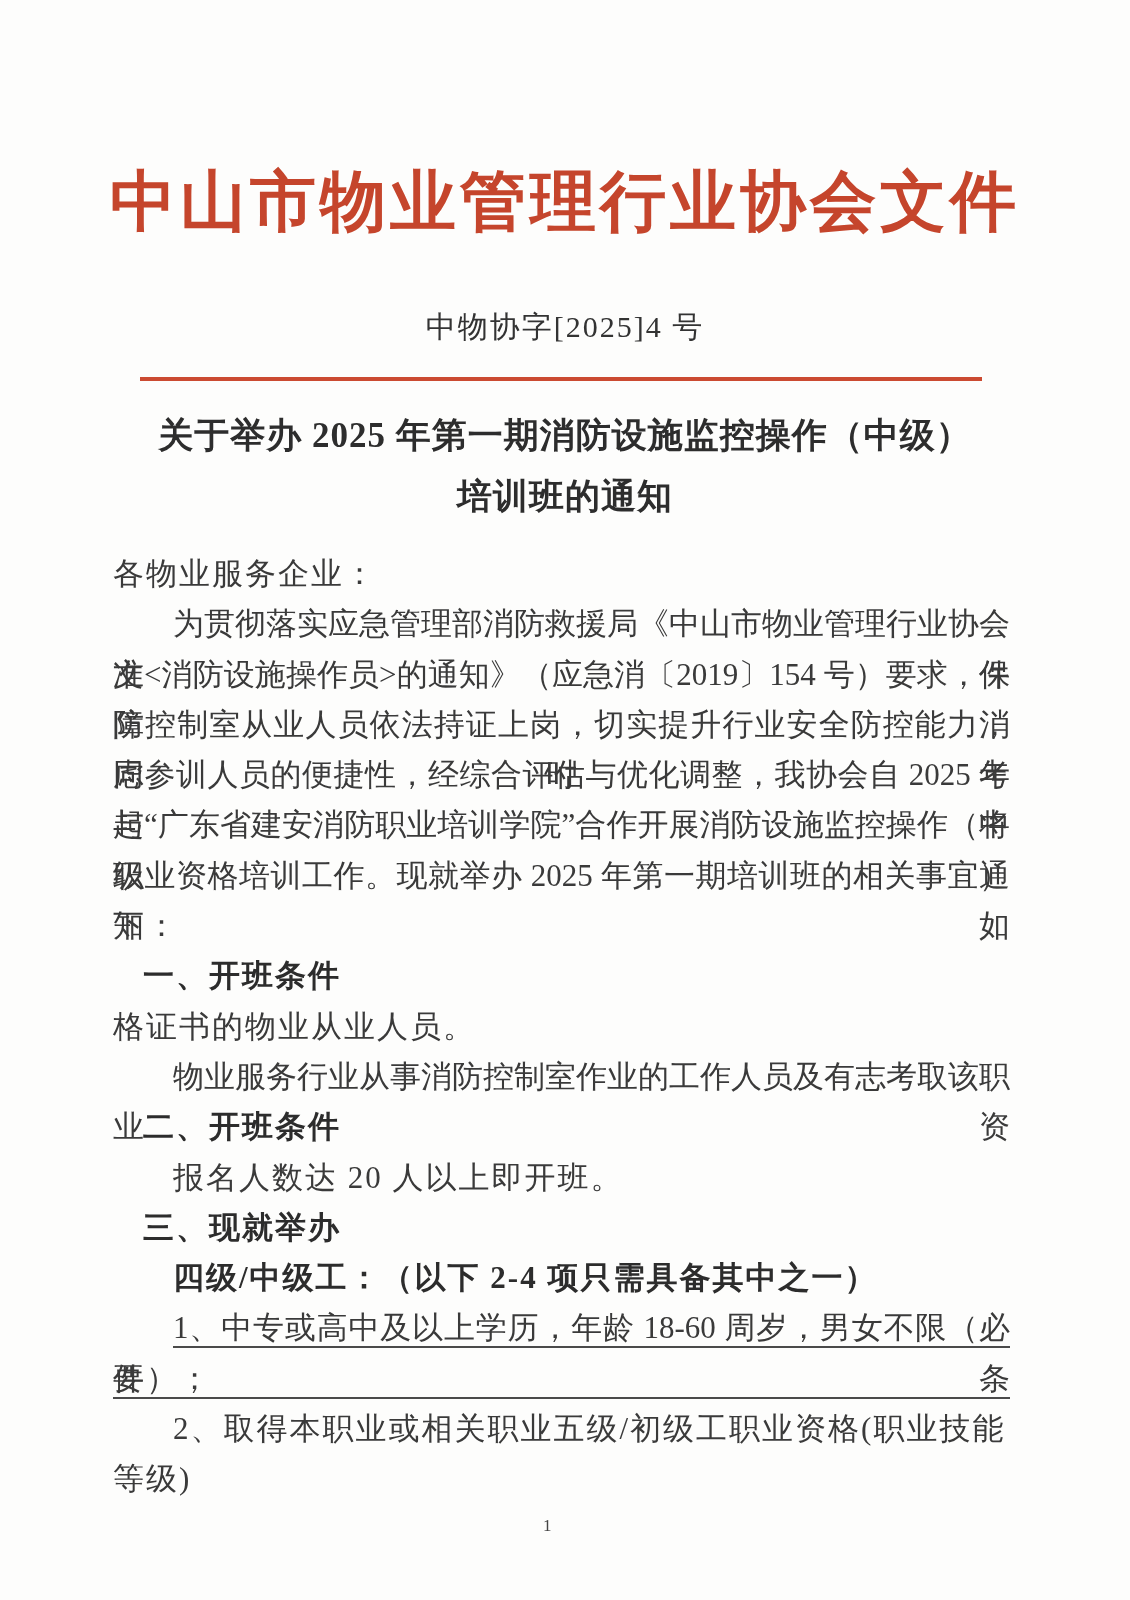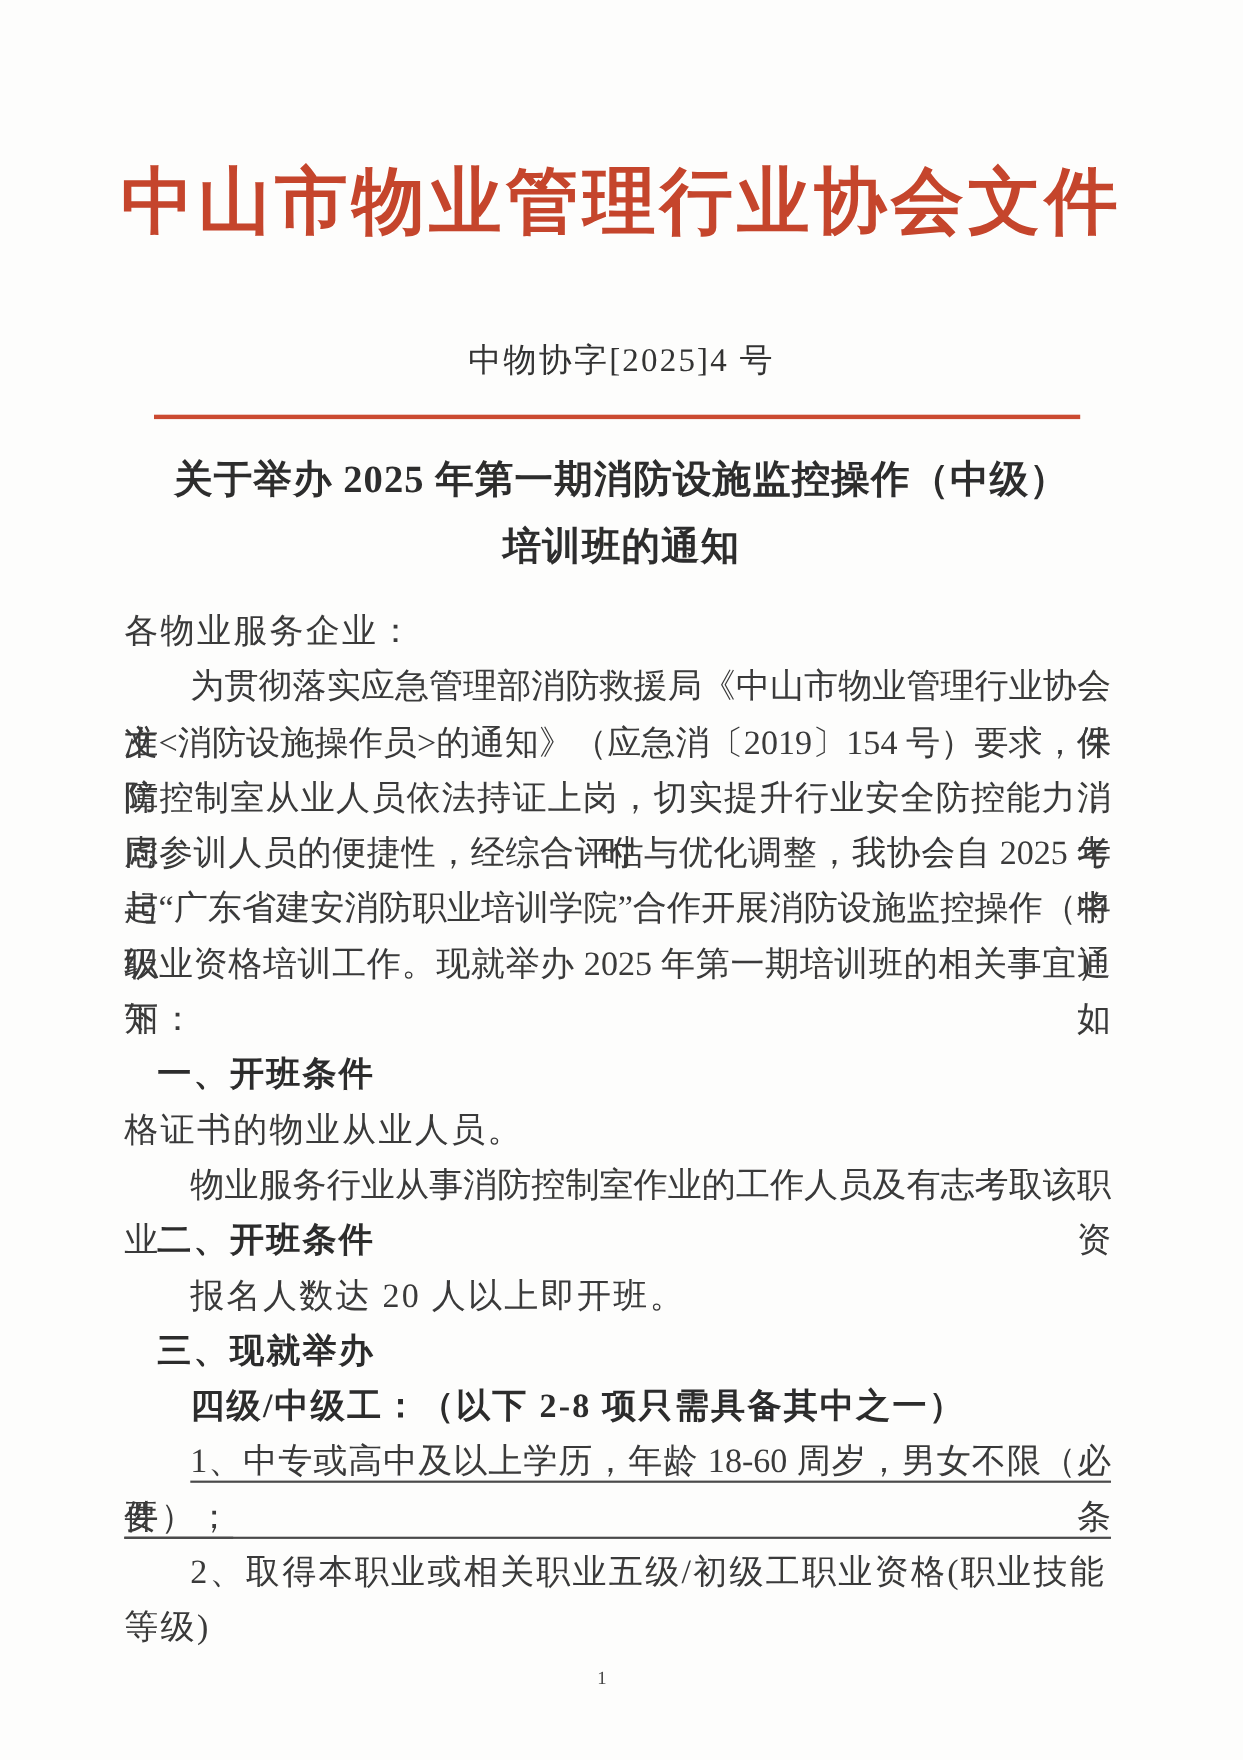--- a/index.html
+++ b/index.html
@@ -11,21 +11,21 @@
   .page{
     position:relative;
     width:1130px;height:1600px;
     background:#fdfdfc;
     overflow:hidden;
     color:#3a3a3a;
   }
   
   .banner{
     position:absolute;
-    top:138px;left:0;right:0;
+    top:157px;left:0;right:0;
     text-align:center;
     font-size:66px;
     font-weight:bold;
     letter-spacing:4px;
     white-space:nowrap;
   }
   
   .docnum{
     position:absolute;
     top:307px;left:0;right:0;
@@ -118,21 +118,21 @@
       <div class="ln justify">虑参训人员的便捷性，经综合评估与优化调整，我协会自 2025 年起将</div>
       <div class="ln justify">与“广东省建安消防职业培训学院”合作开展消防设施监控操作（中级）</div>
       <div class="ln justify">职业资格培训工作。现就举办 2025 年第一期培训班的相关事宜通知如</div>
       <div class="ln">下：</div>
       <div class="ln heading">一、开班条件</div>
       <div class="ln">格证书的物业从业人员。</div>
       <div class="ln justify indent">物业服务行业从事消防控制室作业的工作人员及有志考取该职业资</div>
       <div class="ln heading">二、开班条件</div>
       <div class="ln indent">报名人数达 20 人以上即开班。</div>
       <div class="ln heading">三、现就举办</div>
-      <div class="ln indent bold">四级/中级工：（以下 2-8 项只需具备其中之一）</div>
+      <div class="ln indent bold">四级/中级工：（以下 2-4 项只需具备其中之一）</div>
       <div class="ln justify indent underline">1、中专或高中及以上学历，年龄 18-60 周岁，男女不限（必要条</div>
       <div class="ln underline">件）；</div>
       <div class="ln indent">2、取得本职业或相关职业五级/初级工职业资格(职业技能等级)</div>
     </div>
 
   <div class="pagenum">1</div>
 
 </div>
 
 </body></html>

